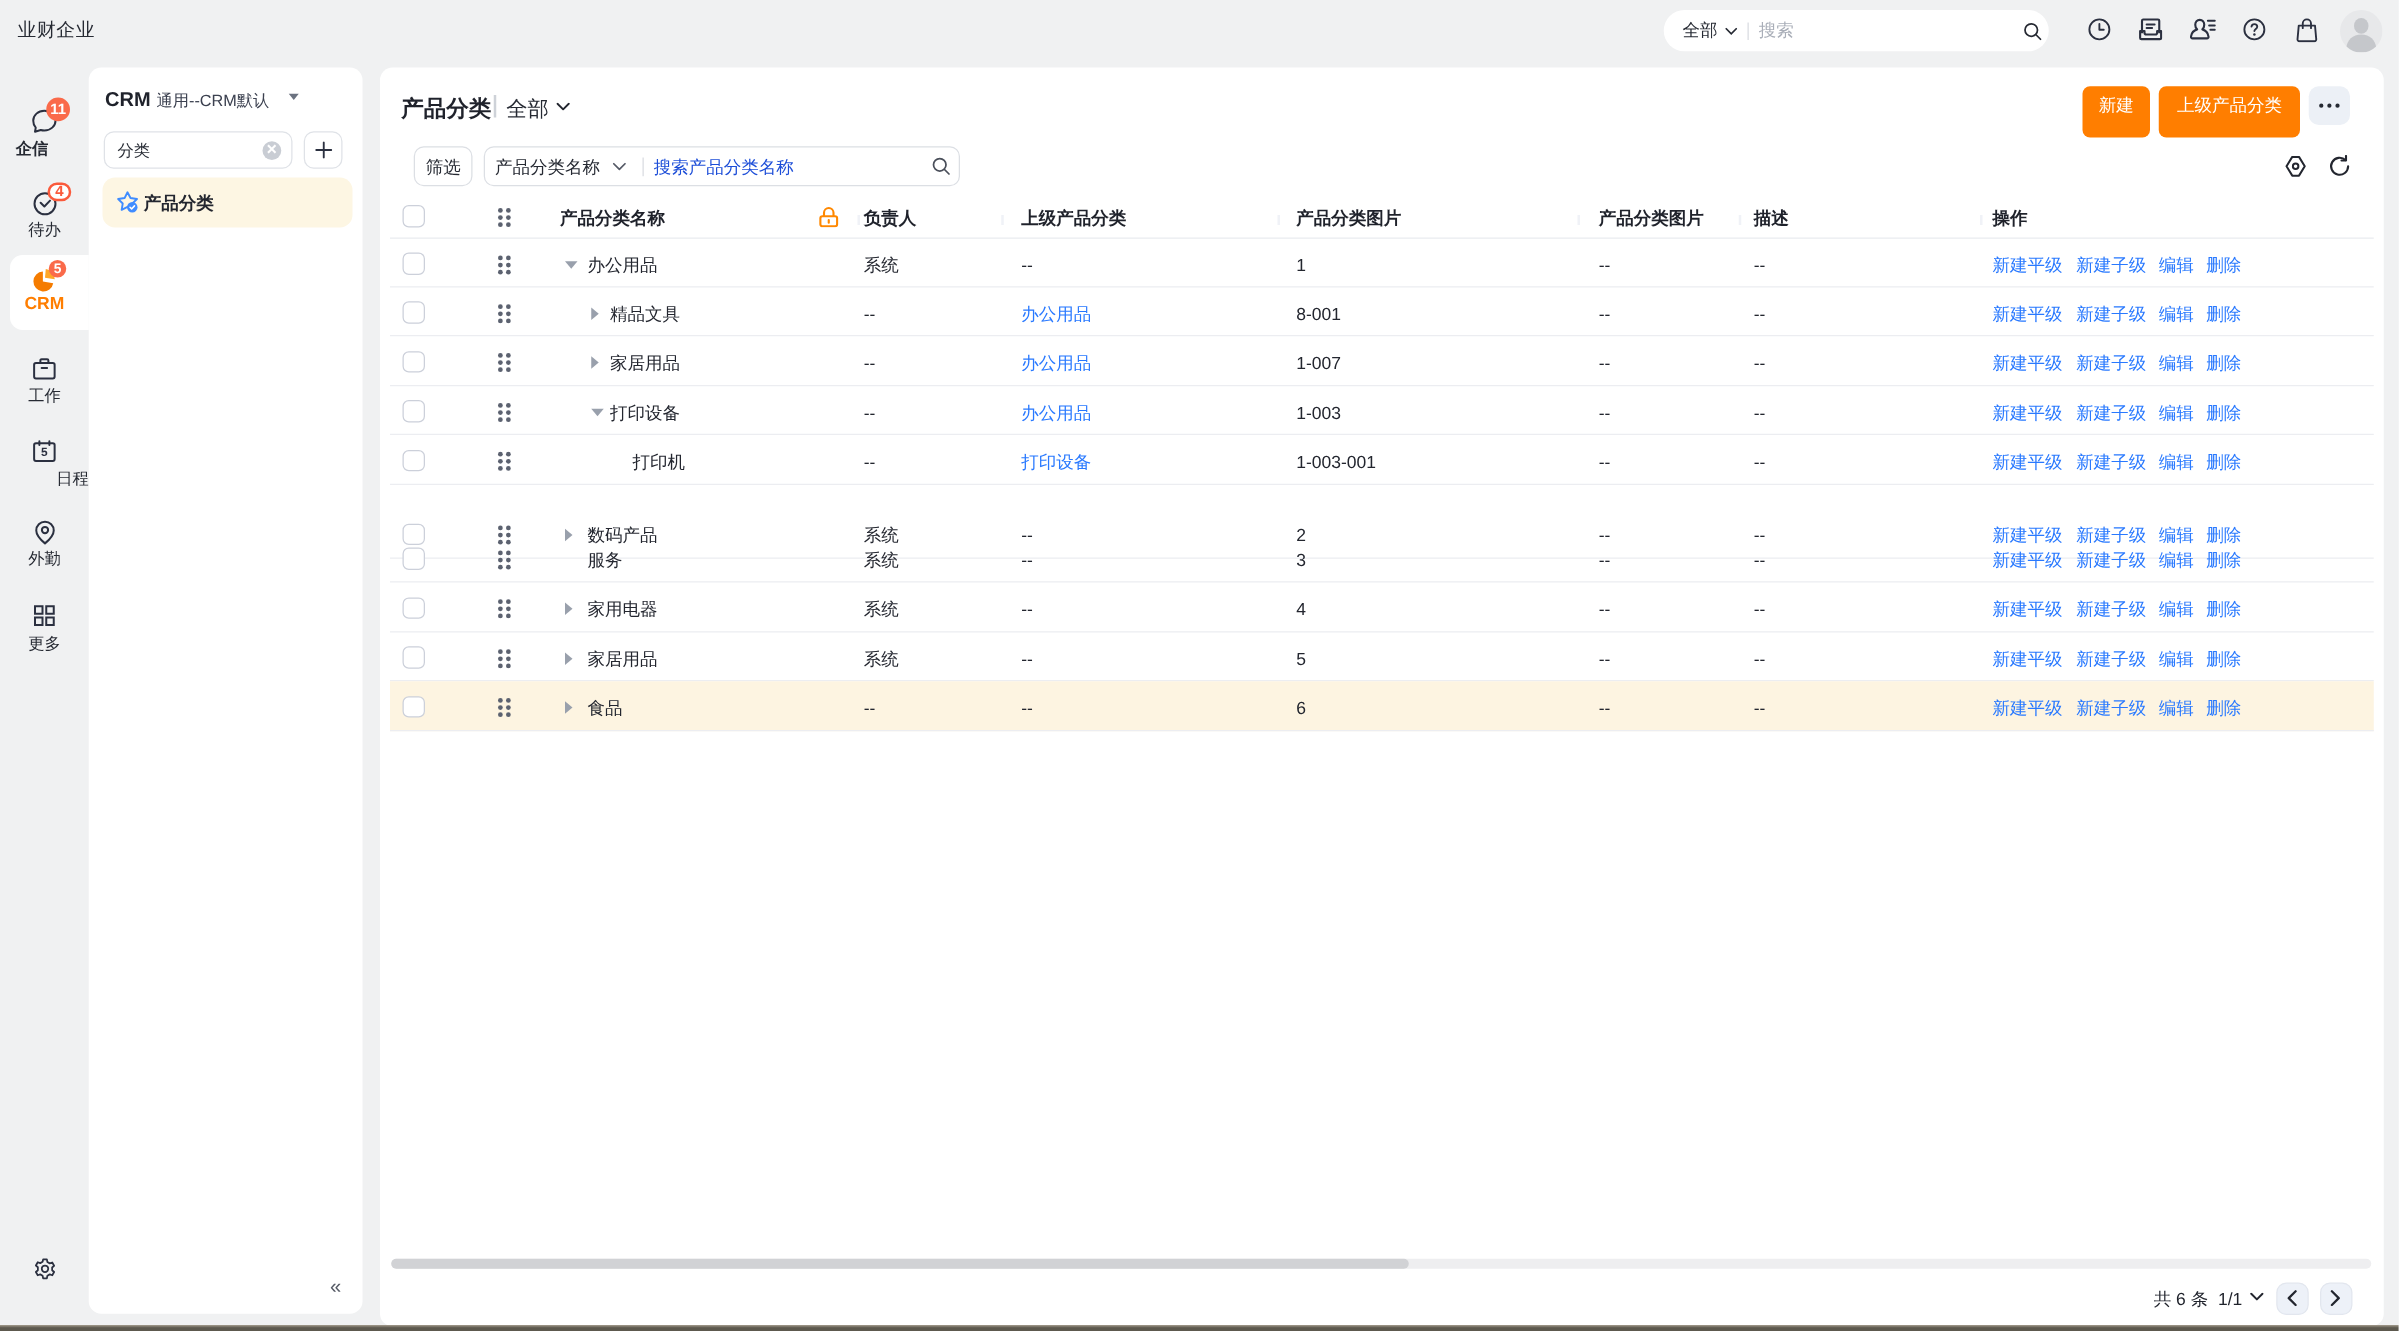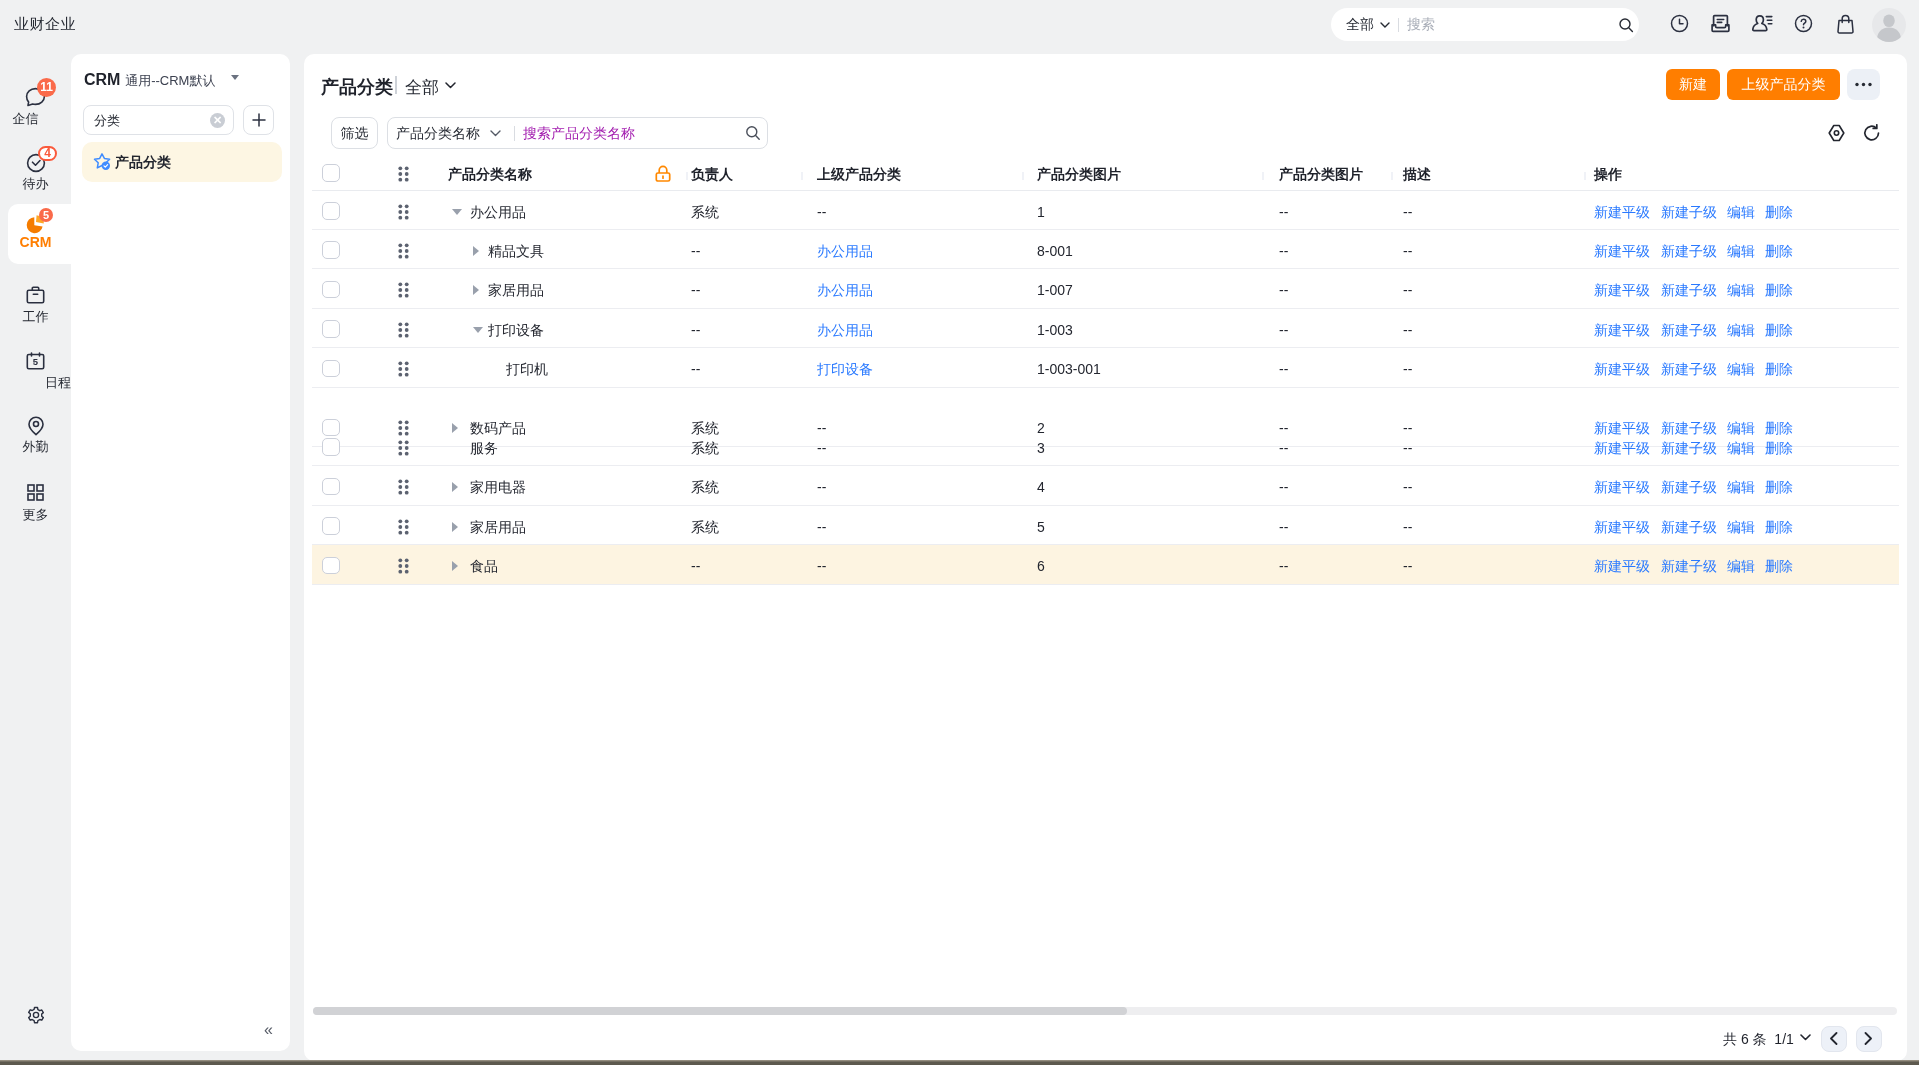--- a/index.html
+++ b/index.html
@@ -31,30 +31,30 @@
   #sp-clear { position:absolute; right:8px; top:7px; width:15px; height:15px; border-radius:50%; background:#c9cdd4; color:#fff; font-size:11px; line-height:15px; text-align:center; font-weight:bold; }
   #sp-plus { left:243px; top:105px; width:31px; height:30px; border:1px solid #dfe2e7; border-radius:8px; background:#fff; }
   #sp-item { left:82px; top:142px; width:200px; height:40px; background:#fdf6e3; border-radius:10px; }
   #sp-item .t { position:absolute; left:33px; top:12px; font-size:14px; font-weight:bold; color:#23262f; }
   #sp-collapse { left:264px; top:1021px; font-size:16px; color:#565b66; }
 
   
   #m-title { left:321px; top:75px; font-size:18px; font-weight:bold; color:#1f222b; }
   #m-div { left:395px; top:76px; width:2px; height:18px; background:#ced2d8; }
   #m-all { left:405px; top:76px; font-size:17px; color:#262a33; }
-  .btn-orange { position:absolute; background:#ff7e00; border-radius:6px; color:#fff; font-size:14px; text-align:center; line-height:31px; height:31px; }
+  .btn-orange { position:absolute; background:#ff7e00; border-radius:6px; color:#fff; font-size:14px; text-align:center; line-height:31px; height:41px; }
   #btn-new { left:1666px; top:69px; width:54px; }
   #btn-style { left:1727px; top:69px; width:113px; }
   #btn-more { left:1847px; top:69px; width:33px; height:31px; background:#ecf0f6; border-radius:8px; }
 
   #btn-filter { left:331px; top:117px; width:47px; height:32px; border:1px solid #dcdfe4; border-radius:8px; font-size:14px; color:#262a33; text-align:center; line-height:30px; }
   #filterbox { left:387px; top:117px; width:381px; height:32px; border:1px solid #dcdfe4; border-radius:8px; }
   #filterbox .f1 { position:absolute; left:8px; top:7px; font-size:14px; color:#262a33; }
   #filterbox .fdiv { position:absolute; left:126px; top:8px; width:1px; height:15px; background:#d9dce1; }
-  #filterbox .f2 { position:absolute; left:135px; top:7px; font-size:14px; color:#a21caf; }
+  #filterbox .f2 { position:absolute; left:135px; top:7px; font-size:14px; color:#1d4ed8; }
 
   
   .hdr { position:absolute; top:164px; font-size:14px; font-weight:bold; color:#1f222b; line-height:20px; }
   #thead-line { left:312px; top:190px; width:1587px; height:1px; background:#e9ebef; }
   .row { position:absolute; left:312px; width:1587px; height:39.5px; }
   .row .cell { position:absolute; top:11px; font-size:14px; color:#23262f; line-height:20px; }
   .row .sep { position:absolute; left:0; bottom:0; width:100%; height:1px; background:#ecedf1; }
   .link, .row .cell.link { color:#2979ff; }
   .caret-d { position:absolute; width:0; height:0; border-left:5px solid transparent; border-right:5px solid transparent; border-top:6.5px solid #99a0ac; top:18px; }
   .caret-r { position:absolute; width:0; height:0; border-top:5px solid transparent; border-bottom:5px solid transparent; border-left:6.5px solid #99a0ac; top:16px; }
@@ -130,21 +130,21 @@
       </g>
     </svg>
   </div>
 
   <div class="abs" id="crmtab"></div>
   <div class="abs" style="left:0; top:87px; width:71px; display:flex; justify-content:center">
     <svg width="21" height="20" viewBox="0 0 21 20">
       <path d="M10.5 1.6c5 0 8.9 3.5 8.9 7.9s-3.9 7.9-8.9 7.9c-1 0-2-.1-2.9-.4L3 18.4l.6-3.3c-1.3-1.4-2-3.2-2-5.6 0-4.4 3.9-7.9 8.9-7.9z" stroke="#2b3040" stroke-width="1.6" fill="none" stroke-linejoin="round"></path>
     </svg>
   </div>
-<div class="abs" style="left:0; top:109.5px; width:51px; text-align:center; font-size:13px; color:#262a33; ">企信</div>
+<div class="abs" style="left:0; top:109.5px; width:51px; text-align:center; font-size:13px; color:#262a33;font-weight:bold; ">企信</div>
 <div class="abs badge" style="left:37px; top:78px">11</div>
 <div class="abs" style="left:0; top:153px; width:71px; display:flex; justify-content:center">
     <svg width="20" height="20" viewBox="0 0 20 20">
       <circle cx="10" cy="10" r="8.4" stroke="#2b3040" stroke-width="1.6" fill="none"></circle>
       <path d="M6.5 9.2l3 3 4.5-4.7" stroke="#2b3040" stroke-width="1.6" fill="none" stroke-linecap="round" stroke-linejoin="round"></path>
     </svg>
   </div>
 <div class="abs" style="left:0; top:174.5px; width:71px; text-align:center; font-size:13px; color:#262a33; ">待办</div>
 <div class="abs badge hollow" style="left:38px; top:146px">4</div>
 <div class="abs" style="left:0; top:214px; width:71px; display:flex; justify-content:center">

